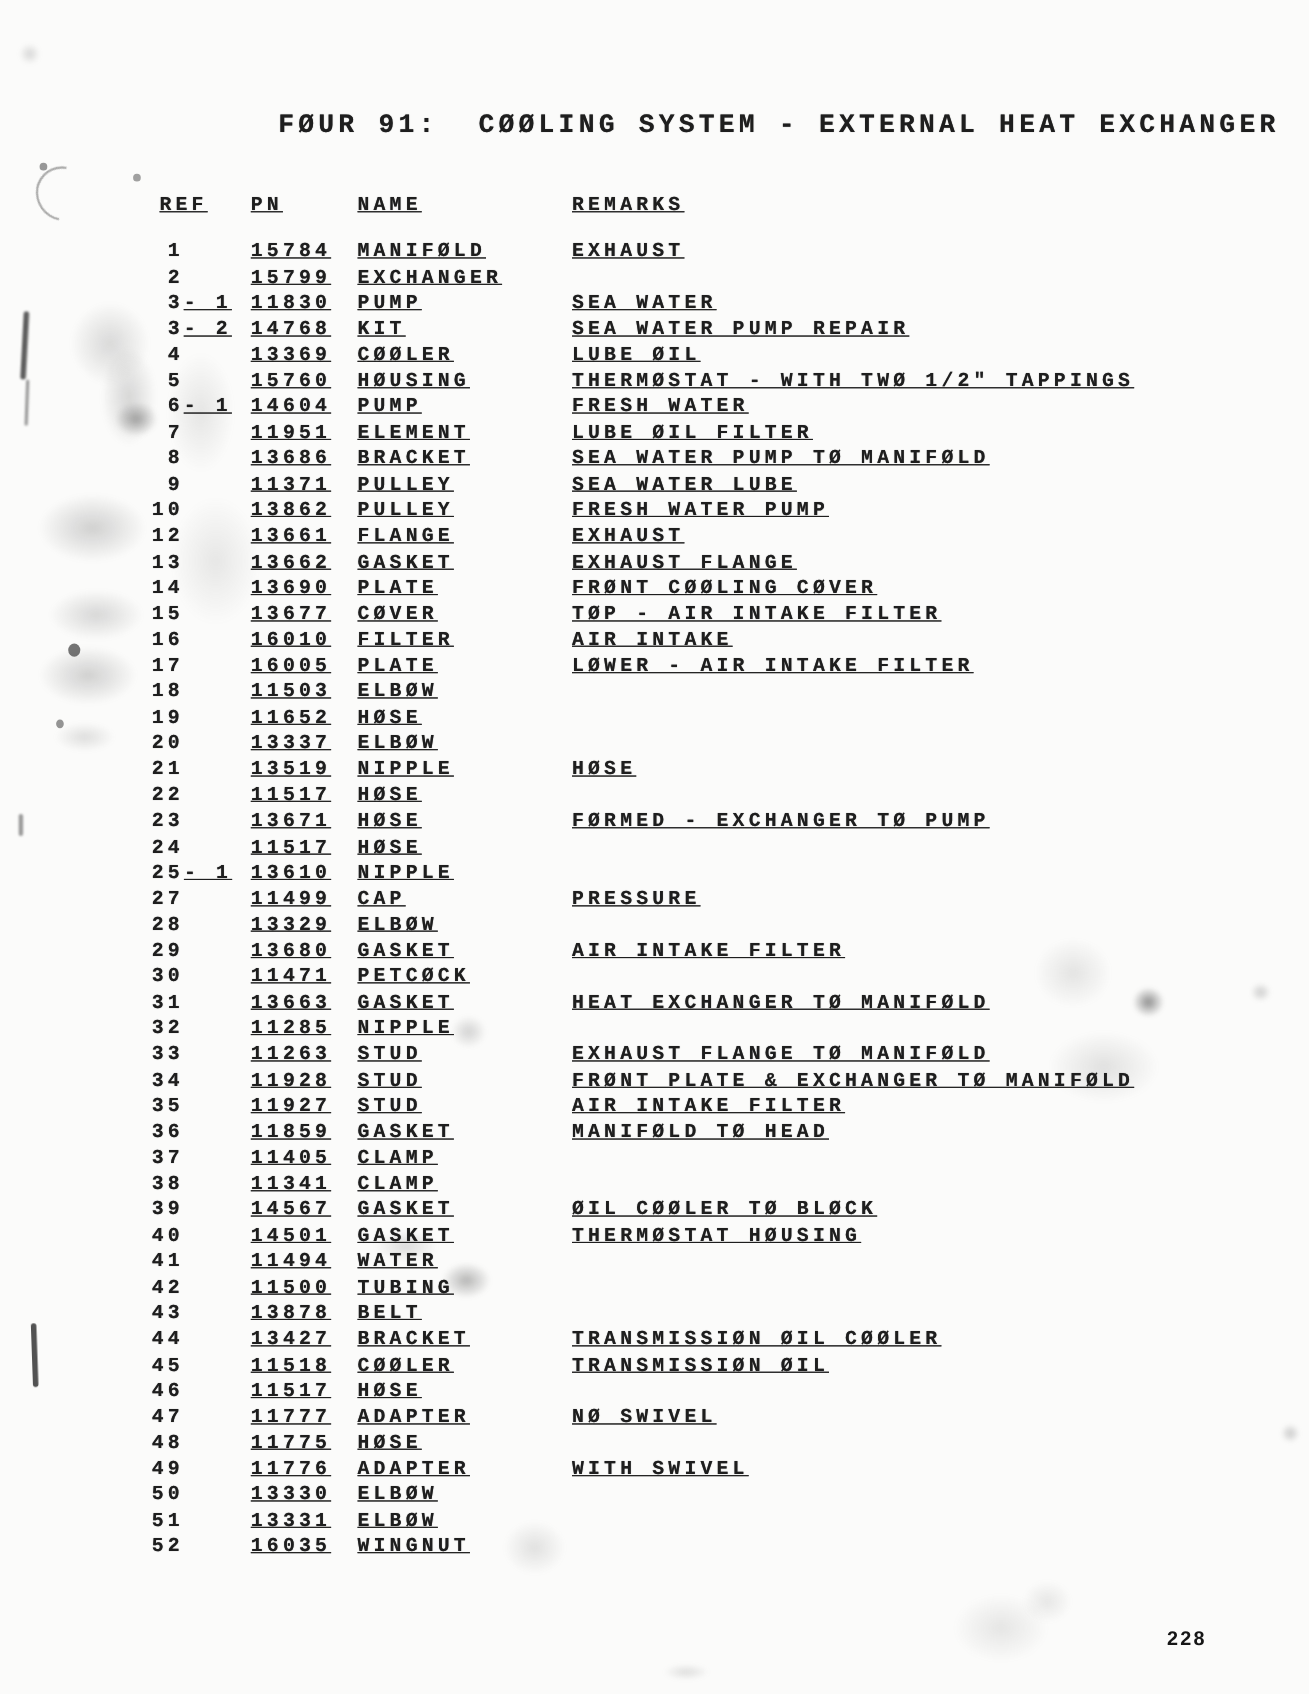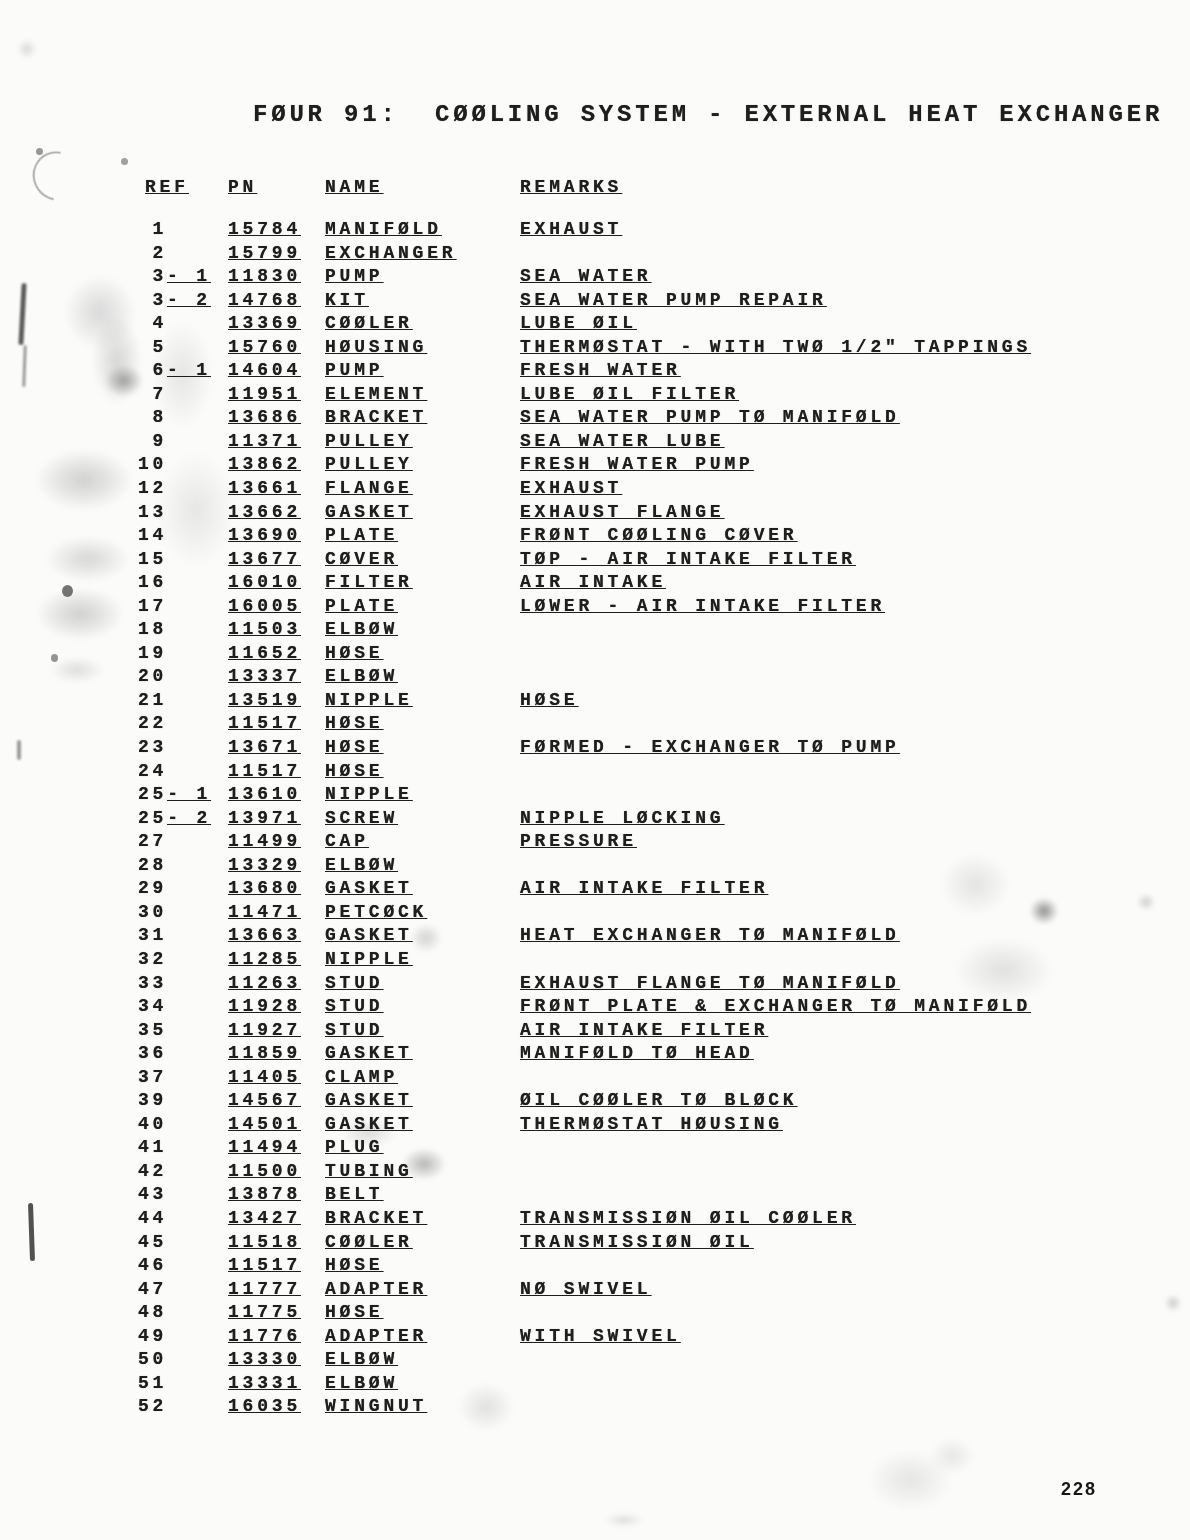--- a/index.html
+++ b/index.html
@@ -291,26 +291,20 @@
       <td class="name">HØSE</td>
       <td class="remarks"></td>
     </tr>
           <tr>
       <td><span class="ref-main">25</span><span class="ref-suffix">- 1</span></td>
       <td class="pn">13610</td>
       <td class="name">NIPPLE</td>
       <td class="remarks"></td>
     </tr>
           <tr>
-      <td><span class="ref-main">25</span><span class="ref-suffix">- 2</span></td>
-      <td class="pn">13971</td>
-      <td class="name">SCREW</td>
-      <td class="remarks">NIPPLE LØCKING</td>
-    </tr>
-          <tr>
       <td><span class="ref-main">27</span><span class="ref-suffix"></span></td>
       <td class="pn">11499</td>
       <td class="name">CAP</td>
       <td class="remarks">PRESSURE</td>
     </tr>
           <tr>
       <td><span class="ref-main">28</span><span class="ref-suffix"></span></td>
       <td class="pn">13329</td>
       <td class="name">ELBØW</td>
       <td class="remarks"></td>
@@ -363,35 +357,41 @@
       <td class="name">GASKET</td>
       <td class="remarks">MANIFØLD TØ HEAD</td>
     </tr>
           <tr>
       <td><span class="ref-main">37</span><span class="ref-suffix"></span></td>
       <td class="pn">11405</td>
       <td class="name">CLAMP</td>
       <td class="remarks"></td>
     </tr>
           <tr>
+      <td><span class="ref-main">38</span><span class="ref-suffix"></span></td>
+      <td class="pn">11341</td>
+      <td class="name">CLAMP</td>
+      <td class="remarks"></td>
+    </tr>
+          <tr>
       <td><span class="ref-main">39</span><span class="ref-suffix"></span></td>
       <td class="pn">14567</td>
       <td class="name">GASKET</td>
       <td class="remarks">ØIL CØØLER TØ BLØCK</td>
     </tr>
           <tr>
       <td><span class="ref-main">40</span><span class="ref-suffix"></span></td>
       <td class="pn">14501</td>
       <td class="name">GASKET</td>
       <td class="remarks">THERMØSTAT HØUSING</td>
     </tr>
           <tr>
       <td><span class="ref-main">41</span><span class="ref-suffix"></span></td>
       <td class="pn">11494</td>
-      <td class="name">PLUG</td>
+      <td class="name">WATER</td>
       <td class="remarks"></td>
     </tr>
           <tr>
       <td><span class="ref-main">42</span><span class="ref-suffix"></span></td>
       <td class="pn">11500</td>
       <td class="name">TUBING</td>
       <td class="remarks"></td>
     </tr>
           <tr>
       <td><span class="ref-main">43</span><span class="ref-suffix"></span></td>

